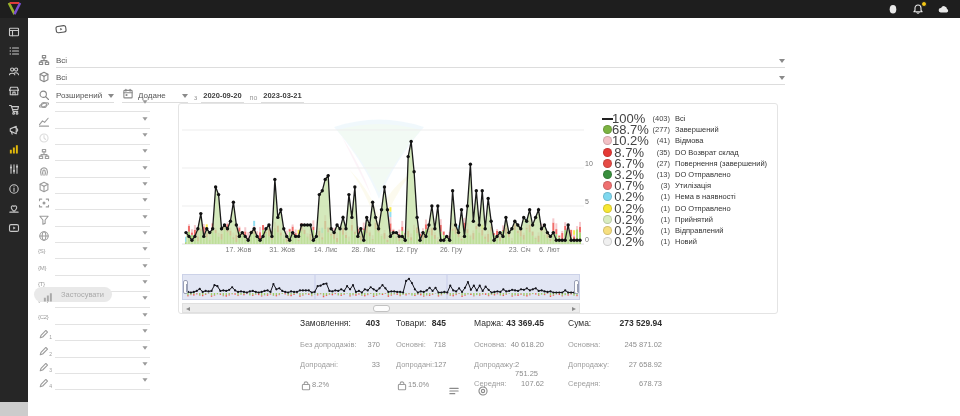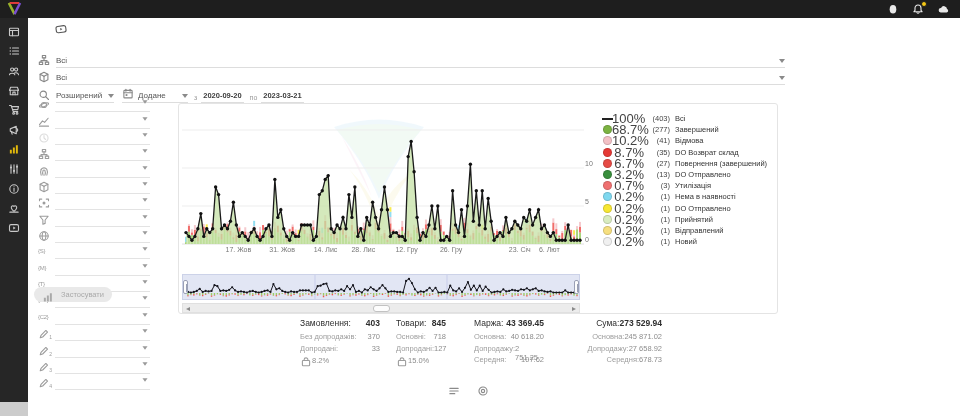--- a/index.html
+++ b/index.html
@@ -66,21 +66,21 @@
   
   #legend { position:absolute; left:424px; top:9px; }
   .leg-row { display:flex; align-items:center; height:11.2px; }
   .leg-mark { width:9px; height:9px; border-radius:50%; flex:none; }
   .leg-line { width:11px; height:2px; background:#222; flex:none; margin:0 -1px; }
   .leg-pct { width:32px; text-align:right; font-size:13px; color:#444; flex:none; }
   .leg-cnt { width:26px; text-align:right; font-size:7.5px; color:#444; flex:none; }
   .leg-lbl { font-size:7.5px; color:#333; margin-left:5px; white-space:nowrap; }
   
   #stats { position:absolute; left:300px; top:318px; display:flex; }
-  .stat-col { display:flex; flex-direction:column; }
+  .stat-col { display:flex; flex-direction:column;gap:8px; }
   .stat-title { display:flex; justify-content:space-between; font-size:8.5px; color:#2f2f2f; height:14px; }
   .stat-title b { font-weight:bold; }
   .stat-sub { display:flex; justify-content:space-between; font-size:7.5px; color:#9d9d9d; height:11.5px; }
   .stat-sub .sv { color:#8d8d8d; }
   .stat-sub .fic { width:9px; height:9px; color:#9d9d9d; }
   #viewicons { position:absolute; left:448px; top:385px; display:flex; gap:18px; color:#8a8a8a; }
   #viewicons .fic { width:11px; height:11px; }
 </style>
 </head>
 <body>
@@ -1592,21 +1592,21 @@
       </div>
       <div class="stat-sub">
         <span>Допродажу:</span>
         <span class="sv">2 751.25</span>
       </div>
       <div class="stat-sub">
         <span>Середня:</span>
         <span class="sv">107.62</span>
       </div>
     </div>
-    <div class="stat-col" style="width: 94px; margin-right: 24px; align-items: flex-end;">
+    <div class="stat-col" style="width: 94px; margin-right: 24px;">
       <div class="stat-title">
         <span>Сума:</span>
         <b>273 529.94</b>
       </div>
       <div class="stat-sub">
         <span>Основна:</span>
         <span class="sv">245 871.02</span>
       </div>
       <div class="stat-sub">
         <span>Допродажу:</span>

